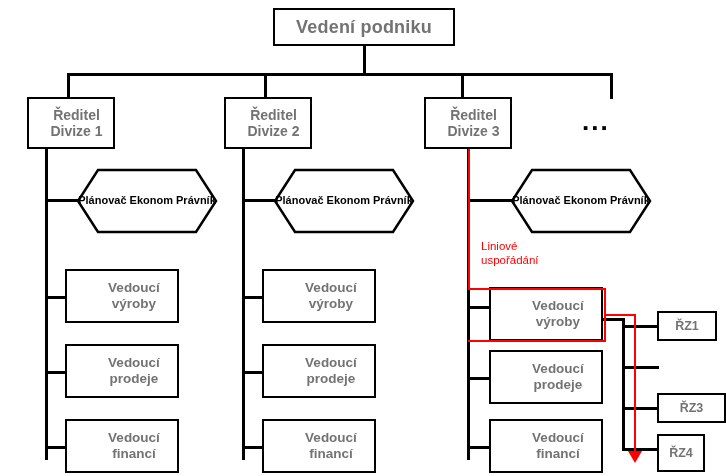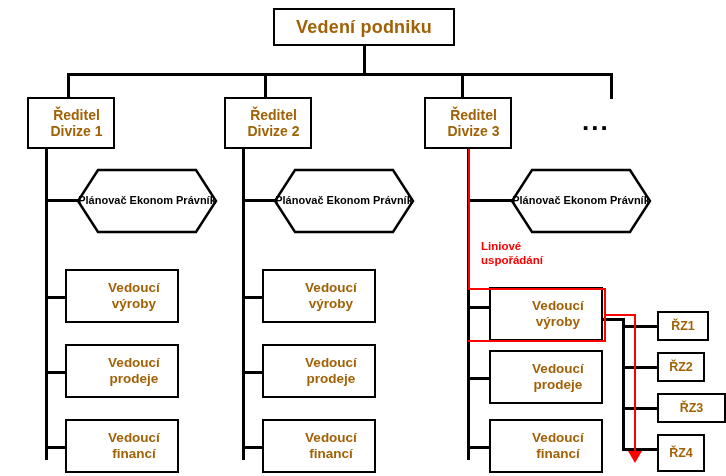--- a/index.html
+++ b/index.html
@@ -18,21 +18,21 @@
   .box {
     position: absolute;
     box-sizing: border-box;
     border: 2px solid #000000;
     background: #ffffff;
     display: flex;
     align-items: center;
     justify-content: center;
     text-align: center;
     font-weight: bold;
-    color: #a16207;
+    color: #737373;
     line-height: 1.15;
     white-space: pre-line;
     z-index: 5;
   }
   .root-box {
     font-size: 18px;
     letter-spacing: 0.2px;
   }
   .director-box {
     font-size: 14px;
@@ -86,21 +86,21 @@
     font-weight: bold;
     color: #000000;
     letter-spacing: 2px;
     line-height: 1;
     z-index: 5;
   }
   .red-label {
     position: absolute;
     color: #ff0000;
     font-size: 11.5px;
-    font-weight: bold;
+    font-weight: normal;
     line-height: 1.2;
     text-align: left;
     white-space: pre-line;
     z-index: 6;
   }
   .arrow-head {
     position: absolute;
     width: 0;
     height: 0;
     border-left: 7px solid transparent;
@@ -216,24 +216,23 @@
   <div class="line red" style="left:468px; top:288px; width:138px; height:2px;"></div>
   <div class="line red" style="left:468px; top:340px; width:138px; height:2px;"></div>
   <div class="line red" style="left:634px; top:314px; width:2px; height:139px;"></div>
   <div class="line red" style="left:604px; top:314px; width:32px; height:2px;"></div>
   <div class="arrow-head" style="left:628px; top:451px;"></div>
 
   <div class="line" style="left:603px; top:318px; width:22px; height:3px;"></div>
   <div class="line" style="left:622px; top:318px; width:3px; height:130px;"></div>
 
   <div class="line" style="left:622px; top:325px; width:37px; height:3px;"></div>
-  <div class="box rz-box" style="left:657px; top:311px; width:52px; height:30px;">ŘZ1</div>
+  <div class="box rz-box" style="left:657px; top:311px; width:60px; height:30px;">ŘZ1</div>
 
   <div class="line" style="left:622px; top:366px; width:37px; height:3px;"></div>
-  <div class="box rz-box" style="left:657px; top:352px; width:48px; height:30px;">ŘZ2</div>
 
   <div class="line" style="left:622px; top:407px; width:37px; height:3px;"></div>
   <div class="box rz-box" style="left:657px; top:393px; width:69px; height:30px;">ŘZ3</div>
 
   <div class="line" style="left:622px; top:448px; width:37px; height:3px;"></div>
   <div class="box rz-box" style="left:657px; top:434px; width:48px; height:38px;">ŘZ4</div>
 
 </div>
 
 </body></html>

